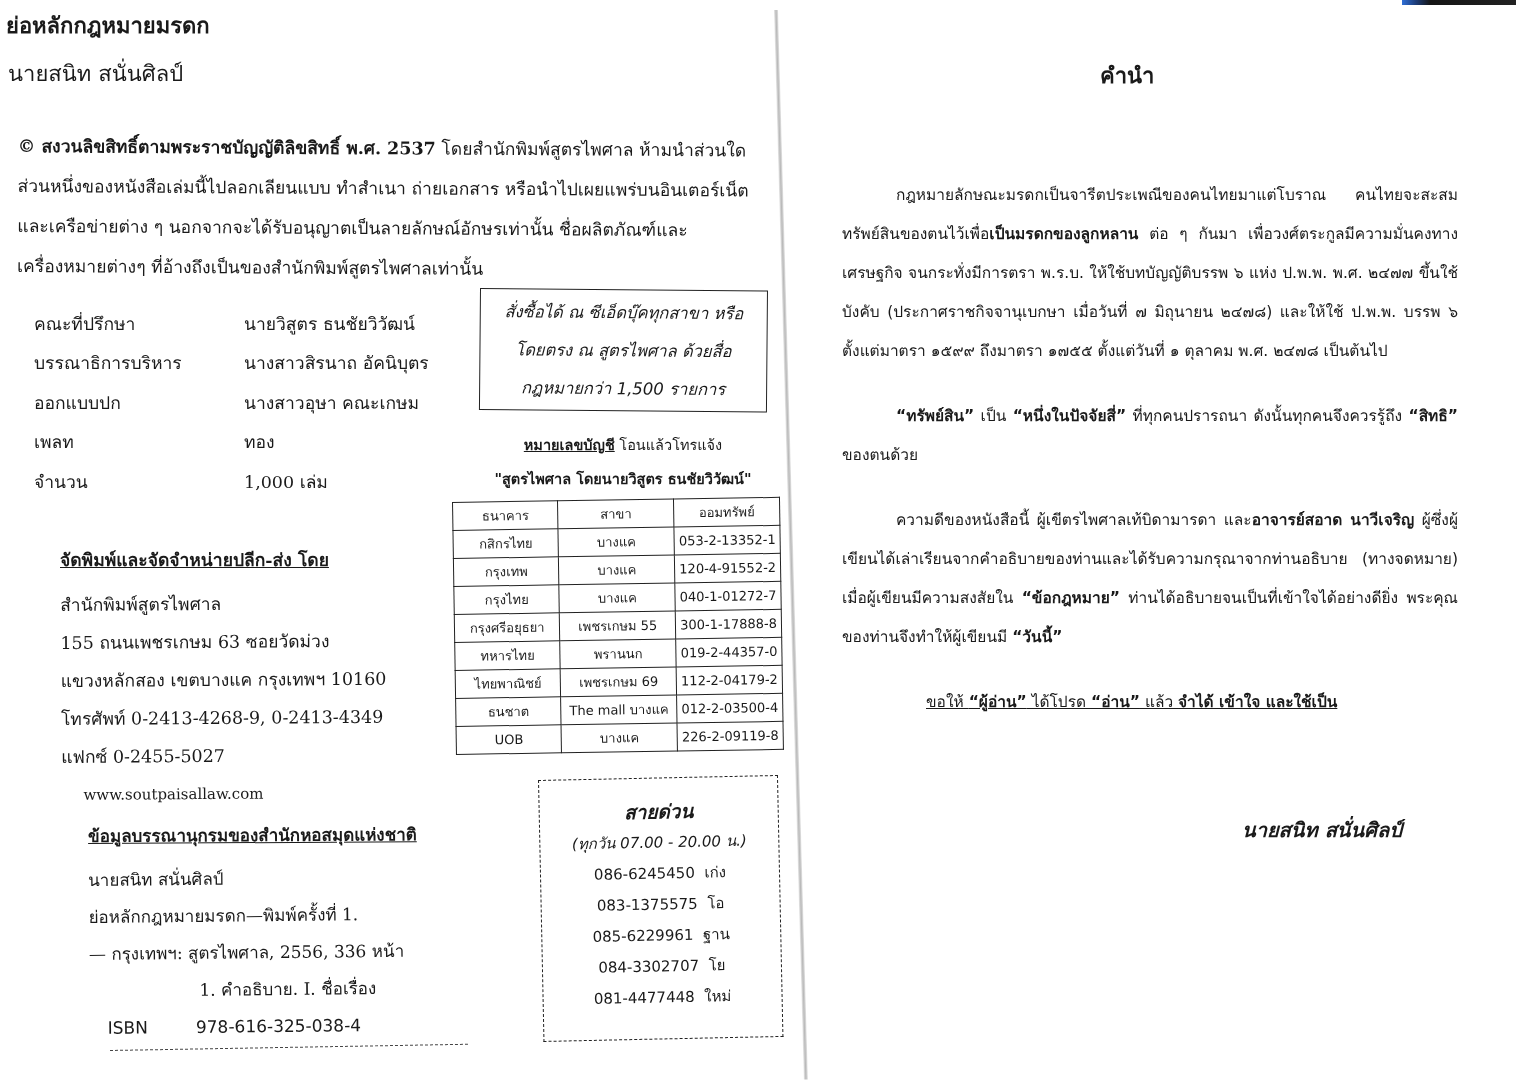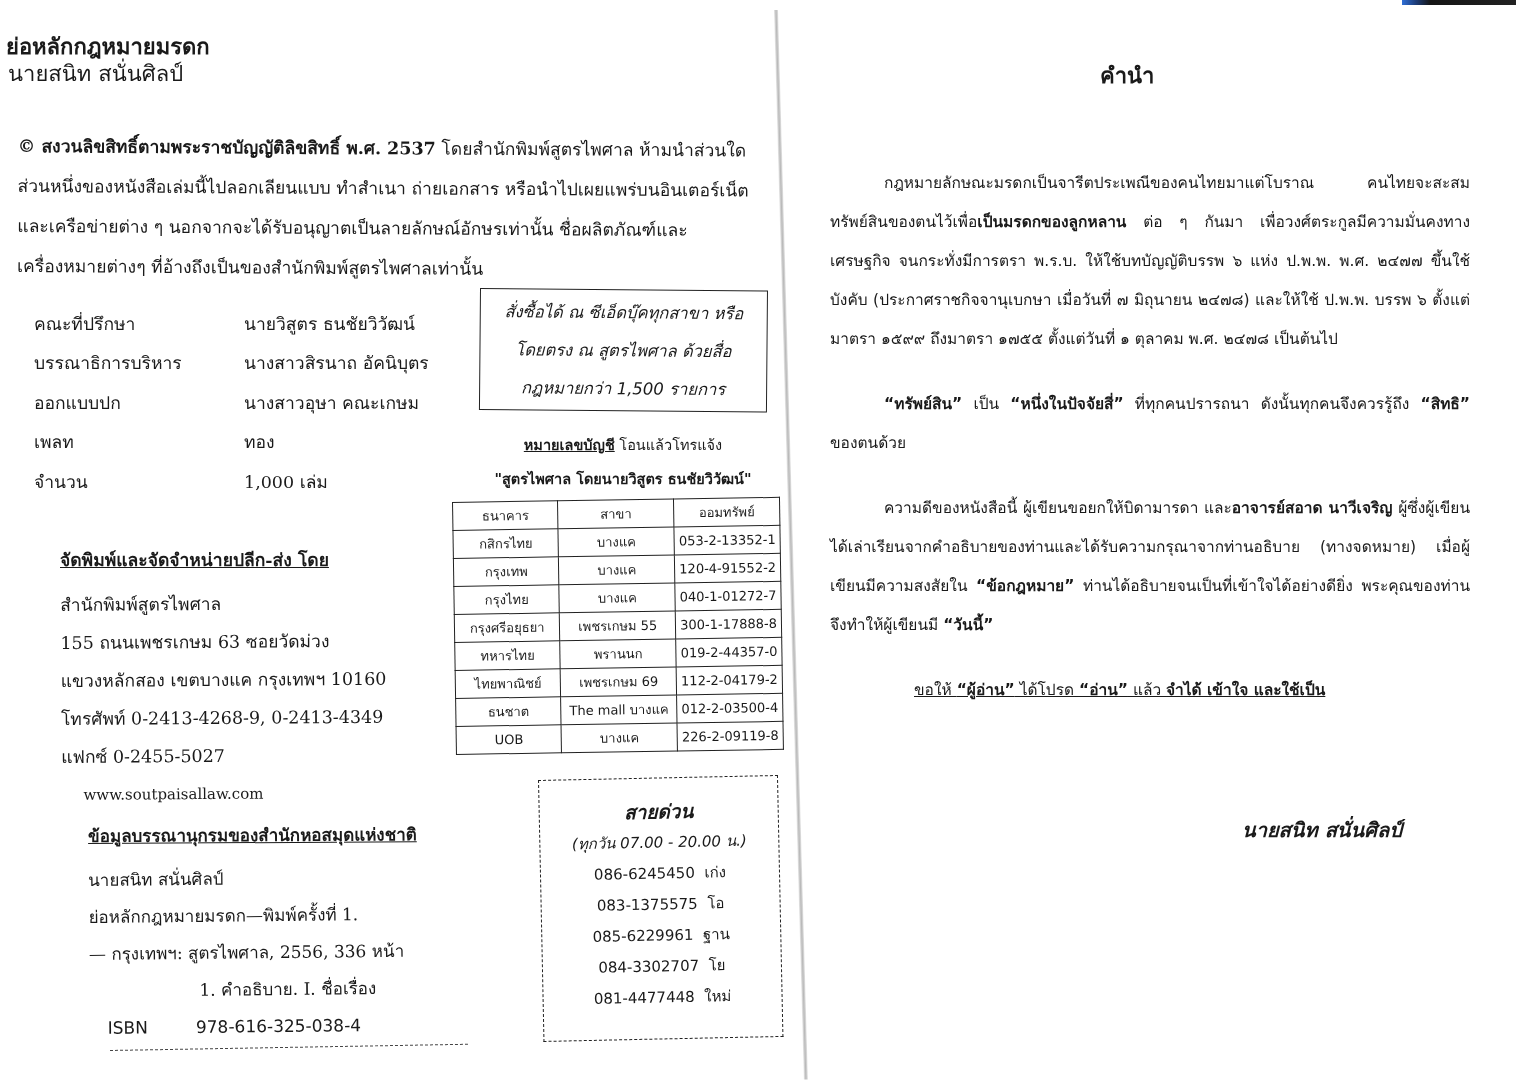--- a/index.html
+++ b/index.html
@@ -17,21 +17,21 @@
     transform:rotate(-1.6deg); transform-origin:top left;
   }
   .scan-edge {
     position:absolute; left:1402px; top:0; width:114px; height:5px;
     background:linear-gradient(to right,#2f6fd6 0%,#1d3d7a 12%,#151515 25%,#222 100%);
   }
   .bold { font-weight:bold;text-align:center; }
   .ul { text-decoration:underline; }
 
   
-  .book-title { left:6px; top:8px; font-size:22px; font-family:"DejaVu Sans", sans-serif; font-weight:bold;margin-top:21px; }
+  .book-title { left:6px; top:8px; font-size:22px; font-family:"DejaVu Sans", sans-serif; font-weight:bold; }
   .book-author { left:8px; top:56px; font-size:22px; font-family:"DejaVu Sans", sans-serif; }
   .copyright { left:18px; top:126px; width:740px; font-size:17.5px; line-height:40px; white-space:normal;
     transform:rotate(0.35deg); transform-origin:left top; }
   .copyright .lead { font-weight:bold; }
 
   .credits { left:34px; top:298px; font-size:17.5px; }
   .credit-row { display:flex; height:39.5px; align-items:flex-end; }
   .credit-label { width:210px; }
   .credit-value { }
 
@@ -57,21 +57,21 @@
 
   .hotline-box { left:538px; top:780px; width:240px; height:262px; border:1.5px dashed #222;
     transform:rotate(-1.2deg); transform-origin:left top; text-align:center;
     font-family:"DejaVu Sans", sans-serif; font-size:15px; line-height:31px; padding-top:18px; box-sizing:border-box; }
   .hotline-title { font-weight:bold; font-style:italic; font-size:19px; }
   .hotline-hours { font-style:italic; }
 
   
   .foreword-title { left:270px; top:58px; font-size:22px; font-family:Liberation Sans, sans-serif; font-weight:bold; }
   .foreword { left:0px; top:164px; width:640px; font-family:"DejaVu Sans", sans-serif; font-size:15.5px; line-height:39px; white-space:normal; }
-  .para { margin:0; text-indent:54px; text-align:justify; }
+  .para { margin:12px; text-indent:54px; text-align:justify; }
   .para + .para { margin-top:26px; }
   .para b { font-weight:bold; }
   .signature { left:412px; top:814px; font-family:"DejaVu Sans", sans-serif; font-style:italic; font-weight:bold; font-size:20px; }
 </style>
 </head>
 <body>
 
 <div class="page-left">
   <div class="abs book-title">ย่อหลักกฎหมายมรดก</div>
   <div class="abs book-author">นายสนิท  สนั่นศิลป์</div>
@@ -200,18 +200,18 @@
 
 <div class="gutter"></div>
 <div class="scan-edge"></div>
 
 <div class="page-right">
   <div class="abs foreword-title">คำนำ</div>
 
   <div class="abs foreword">
     <p class="para"><span>กฎหมายลักษณะมรดกเป็นจารีตประเพณีของคนไทยมาแต่โบราณ  คนไทยจะสะสมทรัพย์สินของตนไว้เพื่อ</span><b>เป็นมรดกของลูกหลาน</b><span>  ต่อ ๆ กันมา  เพื่อวงศ์ตระกูลมีความมั่นคงทางเศรษฐกิจ  จนกระทั่งมีการตรา พ.ร.บ. ให้ใช้บทบัญญัติบรรพ ๖  แห่ง ป.พ.พ. พ.ศ. ๒๔๗๗  ขึ้นใช้บังคับ (ประกาศราชกิจจานุเบกษา เมื่อวันที่  ๗  มิถุนายน ๒๔๗๘)  และให้ใช้ ป.พ.พ. บรรพ ๖  ตั้งแต่มาตรา ๑๕๙๙  ถึงมาตรา ๑๗๕๕  ตั้งแต่วันที่ ๑  ตุลาคม  พ.ศ. ๒๔๗๘  เป็นต้นไป</span></p>
     <p class="para"><b>“ทรัพย์สิน”</b><span>  เป็น  </span><b>“หนึ่งในปัจจัยสี่”</b><span>  ที่ทุกคนปรารถนา  ดังนั้นทุกคนจึงควรรู้ถึง </span><b>“สิทธิ”</b><span>  ของตนด้วย</span></p>
-    <p class="para"><span>ความดีของหนังสือนี้  ผู้เขียนขอยกให้บิดามารดา  และ</span><b>อาจารย์สอาด  นาวีเจริญ</b><span> ผู้ซึ่งผู้เขียนได้เล่าเรียนจากคำอธิบายของท่านและได้รับความกรุณาจากท่านอธิบาย  (ทางจดหมาย)  เมื่อผู้เขียนมีความสงสัยใน  </span><b>“ข้อกฎหมาย”</b><span>  ท่านได้อธิบายจนเป็นที่เข้าใจได้อย่างดียิ่ง  พระคุณของท่านจึงทำให้ผู้เขียนมี  </span><b>“วันนี้”</b></p>
+    <p class="para"><span>ความดีของหนังสือนี้  ผู้เขีตรไพศาลเท้บิดามารดา  และ</span><b>อาจารย์สอาด  นาวีเจริญ</b><span> ผู้ซึ่งผู้เขียนได้เล่าเรียนจากคำอธิบายของท่านและได้รับความกรุณาจากท่านอธิบาย  (ทางจดหมาย)  เมื่อผู้เขียนมีความสงสัยใน  </span><b>“ข้อกฎหมาย”</b><span>  ท่านได้อธิบายจนเป็นที่เข้าใจได้อย่างดียิ่ง  พระคุณของท่านจึงทำให้ผู้เขียนมี  </span><b>“วันนี้”</b></p>
     <p class="para" style="padding-left:30px;text-decoration:underline;"><span>ขอให้  </span><b>“ผู้อ่าน”</b><span>  ได้โปรด  </span><b>“อ่าน”</b><span>  แล้ว  </span><b>จำได้  เข้าใจ  และใช้เป็น</b></p>
   </div>
 
   <div class="abs signature">นายสนิท  สนั่นศิลป์</div>
 </div>
 
 </body></html>

